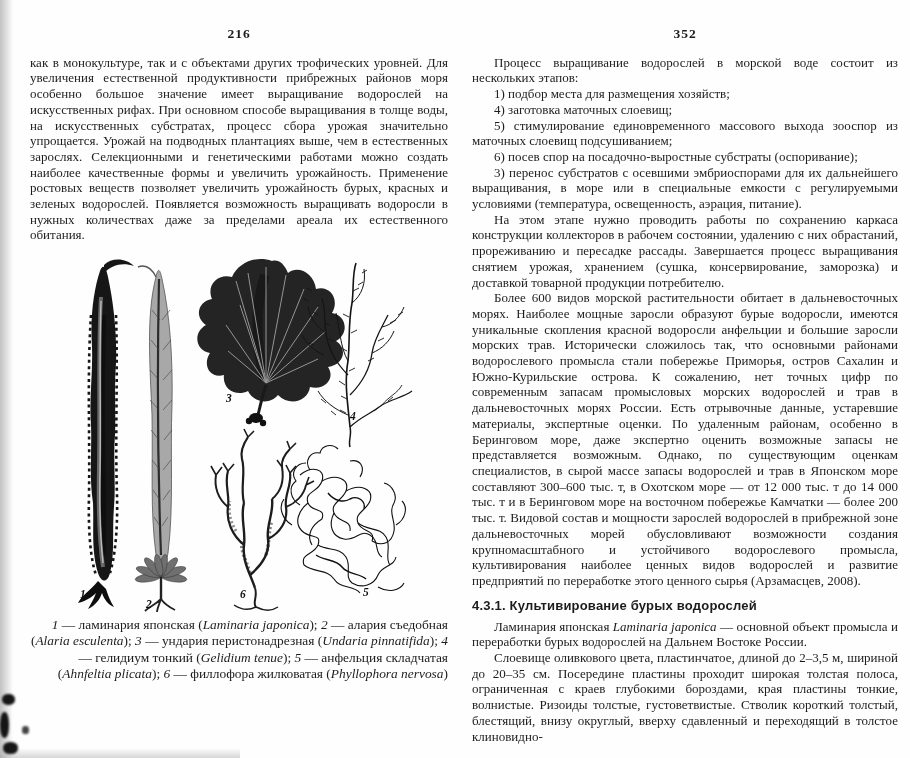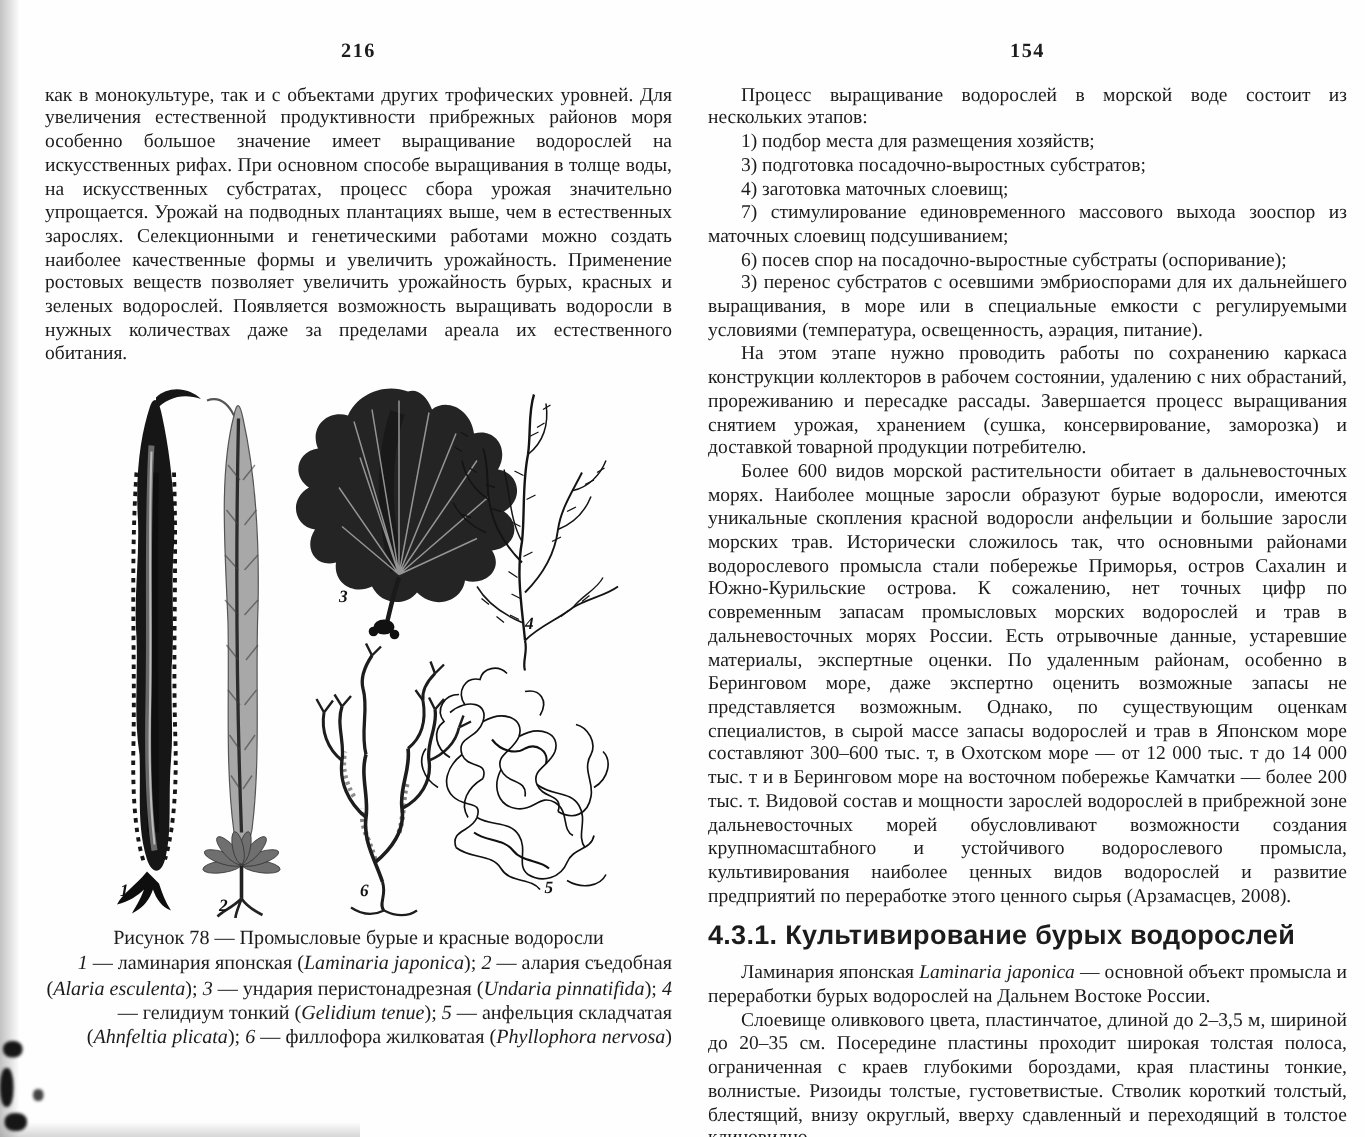--- a/index.html
+++ b/index.html
@@ -16,21 +16,21 @@
     margin:26px 0 13px;letter-spacing:1px;text-indent:0;
   }
   p{
     margin:0;font-size:13px;line-height:15.7px;
     text-align:justify;text-indent:22px;
   }
   p.noindent{text-indent:0;}
   p.cut{text-align-last:justify;}
   h3.section{
     font-family:"Liberation Sans", sans-serif;font-weight:700;
-    font-size:18px;margin:9px 0 6px;text-indent:0;letter-spacing:.2px;
+    font-size:13px;margin:9px 0 6px;text-indent:0;letter-spacing:.2px;
   }
   .fig{position:relative;width:380px;height:358px;margin:12px 0 4px 30px;}
   .fig svg{position:absolute;left:0;top:0;}
   .fig-label{
     position:absolute;font-style:italic;font-weight:700;
     font-size:11.5px;line-height:1;color:#111;
   }
   .caption,.legend{
     text-align:center;text-indent:0;font-size:13.4px;line-height:16.2px;
   }
@@ -161,32 +161,30 @@
     </svg>
 
     <span class="fig-label" style="left:20px;top:334px">1</span>
     <span class="fig-label" style="left:86px;top:344px">2</span>
     <span class="fig-label" style="left:166px;top:138px">3</span>
     <span class="fig-label" style="left:290px;top:156px">4</span>
     <span class="fig-label" style="left:303px;top:332px">5</span>
     <span class="fig-label" style="left:180px;top:334px">6</span>
   </div>
 
-  <p class="caption">Рисунок 78 — Промысловые бурые и красные водоросли</p>
   <p class="legend"><i>1</i><span> — ламинария японская (</span><i>Laminaria japonica</i><span>); </span><i>2</i><span> — алария съедобная (</span><i>Alaria esculenta</i><span>); </span><i>3</i><span> — ундария перистонадрезная (</span><i>Undaria pinnatifida</i><span>); </span><i>4</i><span> — гелидиум тонкий (</span><i>Gelidium tenue</i><span>); </span><i>5</i><span> — анфельция складчатая (</span><i>Ahnfeltia plicata</i><span>); </span><i>6</i><span> — филлофора жилковатая (</span><i>Phyllophora nervosa</i><span>)</span></p>
 </div>
 
 <div class="page page-right">
-  <p class="pagenum">154</p>
+  <p class="pagenum">352</p>
 
   <p>Процесс выращивание водорослей в морской воде состоит из нескольких этапов:</p>
   <p>1) подбор места для размещения хозяйств;</p>
-  <p>3) подготовка посадочно-выростных субстратов;</p>
   <p>4) заготовка маточных слоевищ;</p>
-  <p>7) стимулирование единовременного массового выхода зооспор из маточных слоевищ подсушиванием;</p>
+  <p>5) стимулирование единовременного массового выхода зооспор из маточных слоевищ подсушиванием;</p>
   <p>6) посев спор на посадочно-выростные субстраты (оспоривание);</p>
   <p>3) перенос субстратов с осевшими эмбриоспорами для их дальнейшего выращивания, в море или в специальные емкости с регулируемыми условиями (температура, освещенность, аэрация, питание).</p>
   <p>На этом этапе нужно проводить работы по сохранению каркаса конструкции коллекторов в рабочем состоянии, удалению с них обрастаний, прореживанию и пересадке рассады. Завершается процесс выращивания снятием урожая, хранением (сушка, консервирование, заморозка) и доставкой товарной продукции потребителю.</p>
   <p>Более 600 видов морской растительности обитает в дальневосточных морях. Наиболее мощные заросли образуют бурые водоросли, имеются уникальные скопления красной водоросли анфельции и большие заросли морских трав. Исторически сложилось так, что основными районами водорослевого промысла стали побережье Приморья, остров Сахалин и Южно-Курильские острова. К сожалению, нет точных цифр по современным запасам промысловых морских водорослей и трав в дальневосточных морях России. Есть отрывочные данные, устаревшие материалы, экспертные оценки. По удаленным районам, особенно в Беринговом море, даже экспертно оценить возможные запасы не представляется возможным. Однако, по существующим оценкам специалистов, в сырой массе запасы водорослей и трав в Японском море составляют 300–600 тыс. т, в Охотском море — от 12 000 тыс. т до 14 000 тыс. т и в Беринговом море на восточном побережье Камчатки — более 200 тыс. т. Видовой состав и мощности зарослей водорослей в прибрежной зоне дальневосточных морей обусловливают возможности создания крупномасштабного и устойчивого водорослевого промысла, культивирования наиболее ценных видов водорослей и развитие предприятий по переработке этого ценного сырья (Арзамасцев, 2008).</p>
 
   <h3 class="section">4.3.1. Культивирование бурых водорослей</h3>
 
   <p><span>Ламинария японская </span><i>Laminaria japonica</i><span> — основной объект промысла и переработки бурых водорослей на Дальнем Востоке России.</span></p>
   <p class="cut">Слоевище оливкового цвета, пластинчатое, длиной до 2–3,5 м, шириной до 20–35 см. Посередине пластины проходит широкая толстая полоса, ограниченная с краев глубокими бороздами, края пластины тонкие, волнистые. Ризоиды толстые, густоветвистые. Стволик короткий толстый, блестящий, внизу округлый, вверху сдавленный и переходящий в толстое клиновидно-</p>
 </div>

